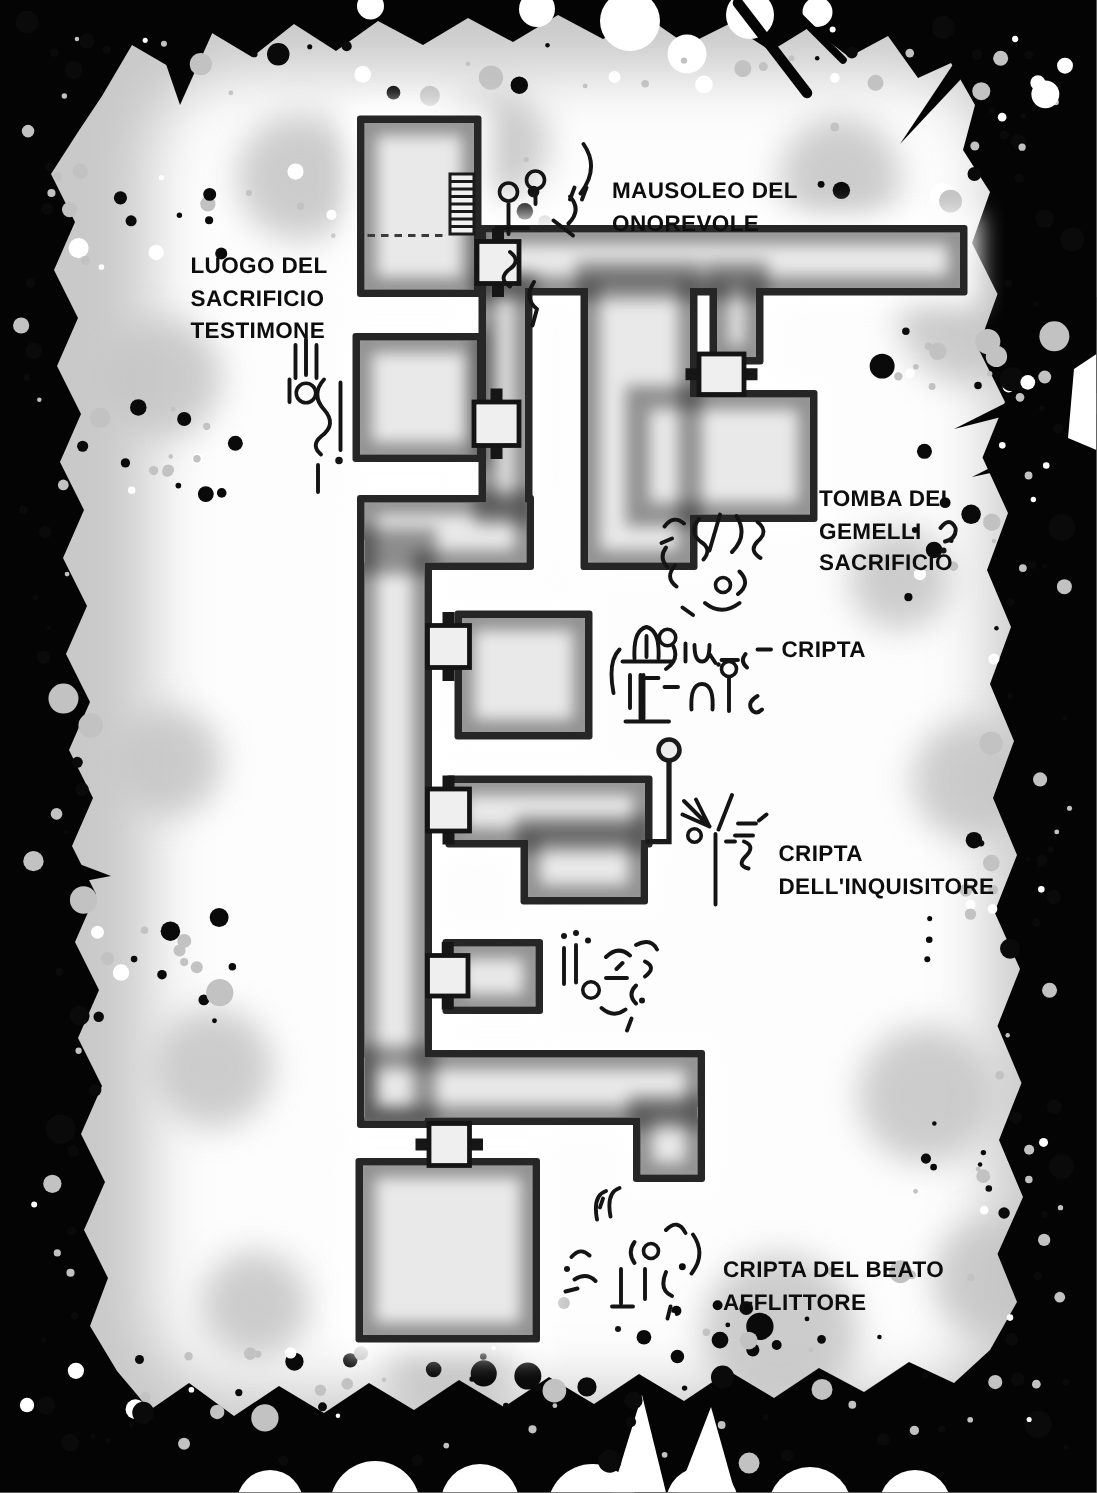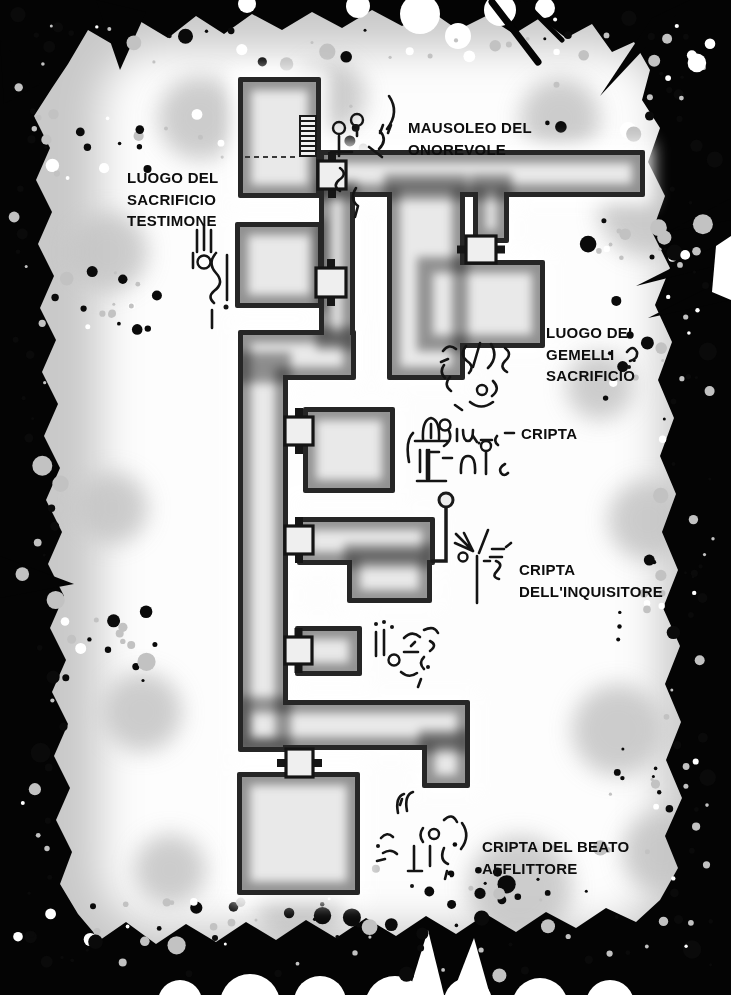--- a/index.html
+++ b/index.html
@@ -645,21 +645,21 @@
   <div class="map-label" style="left:408px;top:117px">
     <div>MAUSOLEO DEL</div>
     <div>ONOREVOLE</div>
   </div>
   <div class="map-label" style="left:127px;top:167px">
     <div>LUOGO DEL</div>
     <div>SACRIFICIO</div>
     <div>TESTIMONE</div>
   </div>
   <div class="map-label" style="left:546px;top:322px">
-    <div>LUOGO DEI</div>
+    <div>TOMBA DEI</div>
     <div>GEMELLI</div>
     <div>SACRIFICIO</div>
   </div>
   <div class="map-label" style="left:521px;top:423px">
     <div>CRIPTA</div>
   </div>
   <div class="map-label" style="left:519px;top:559px">
     <div>CRIPTA</div>
     <div>DELL'INQUISITORE</div>
   </div>

